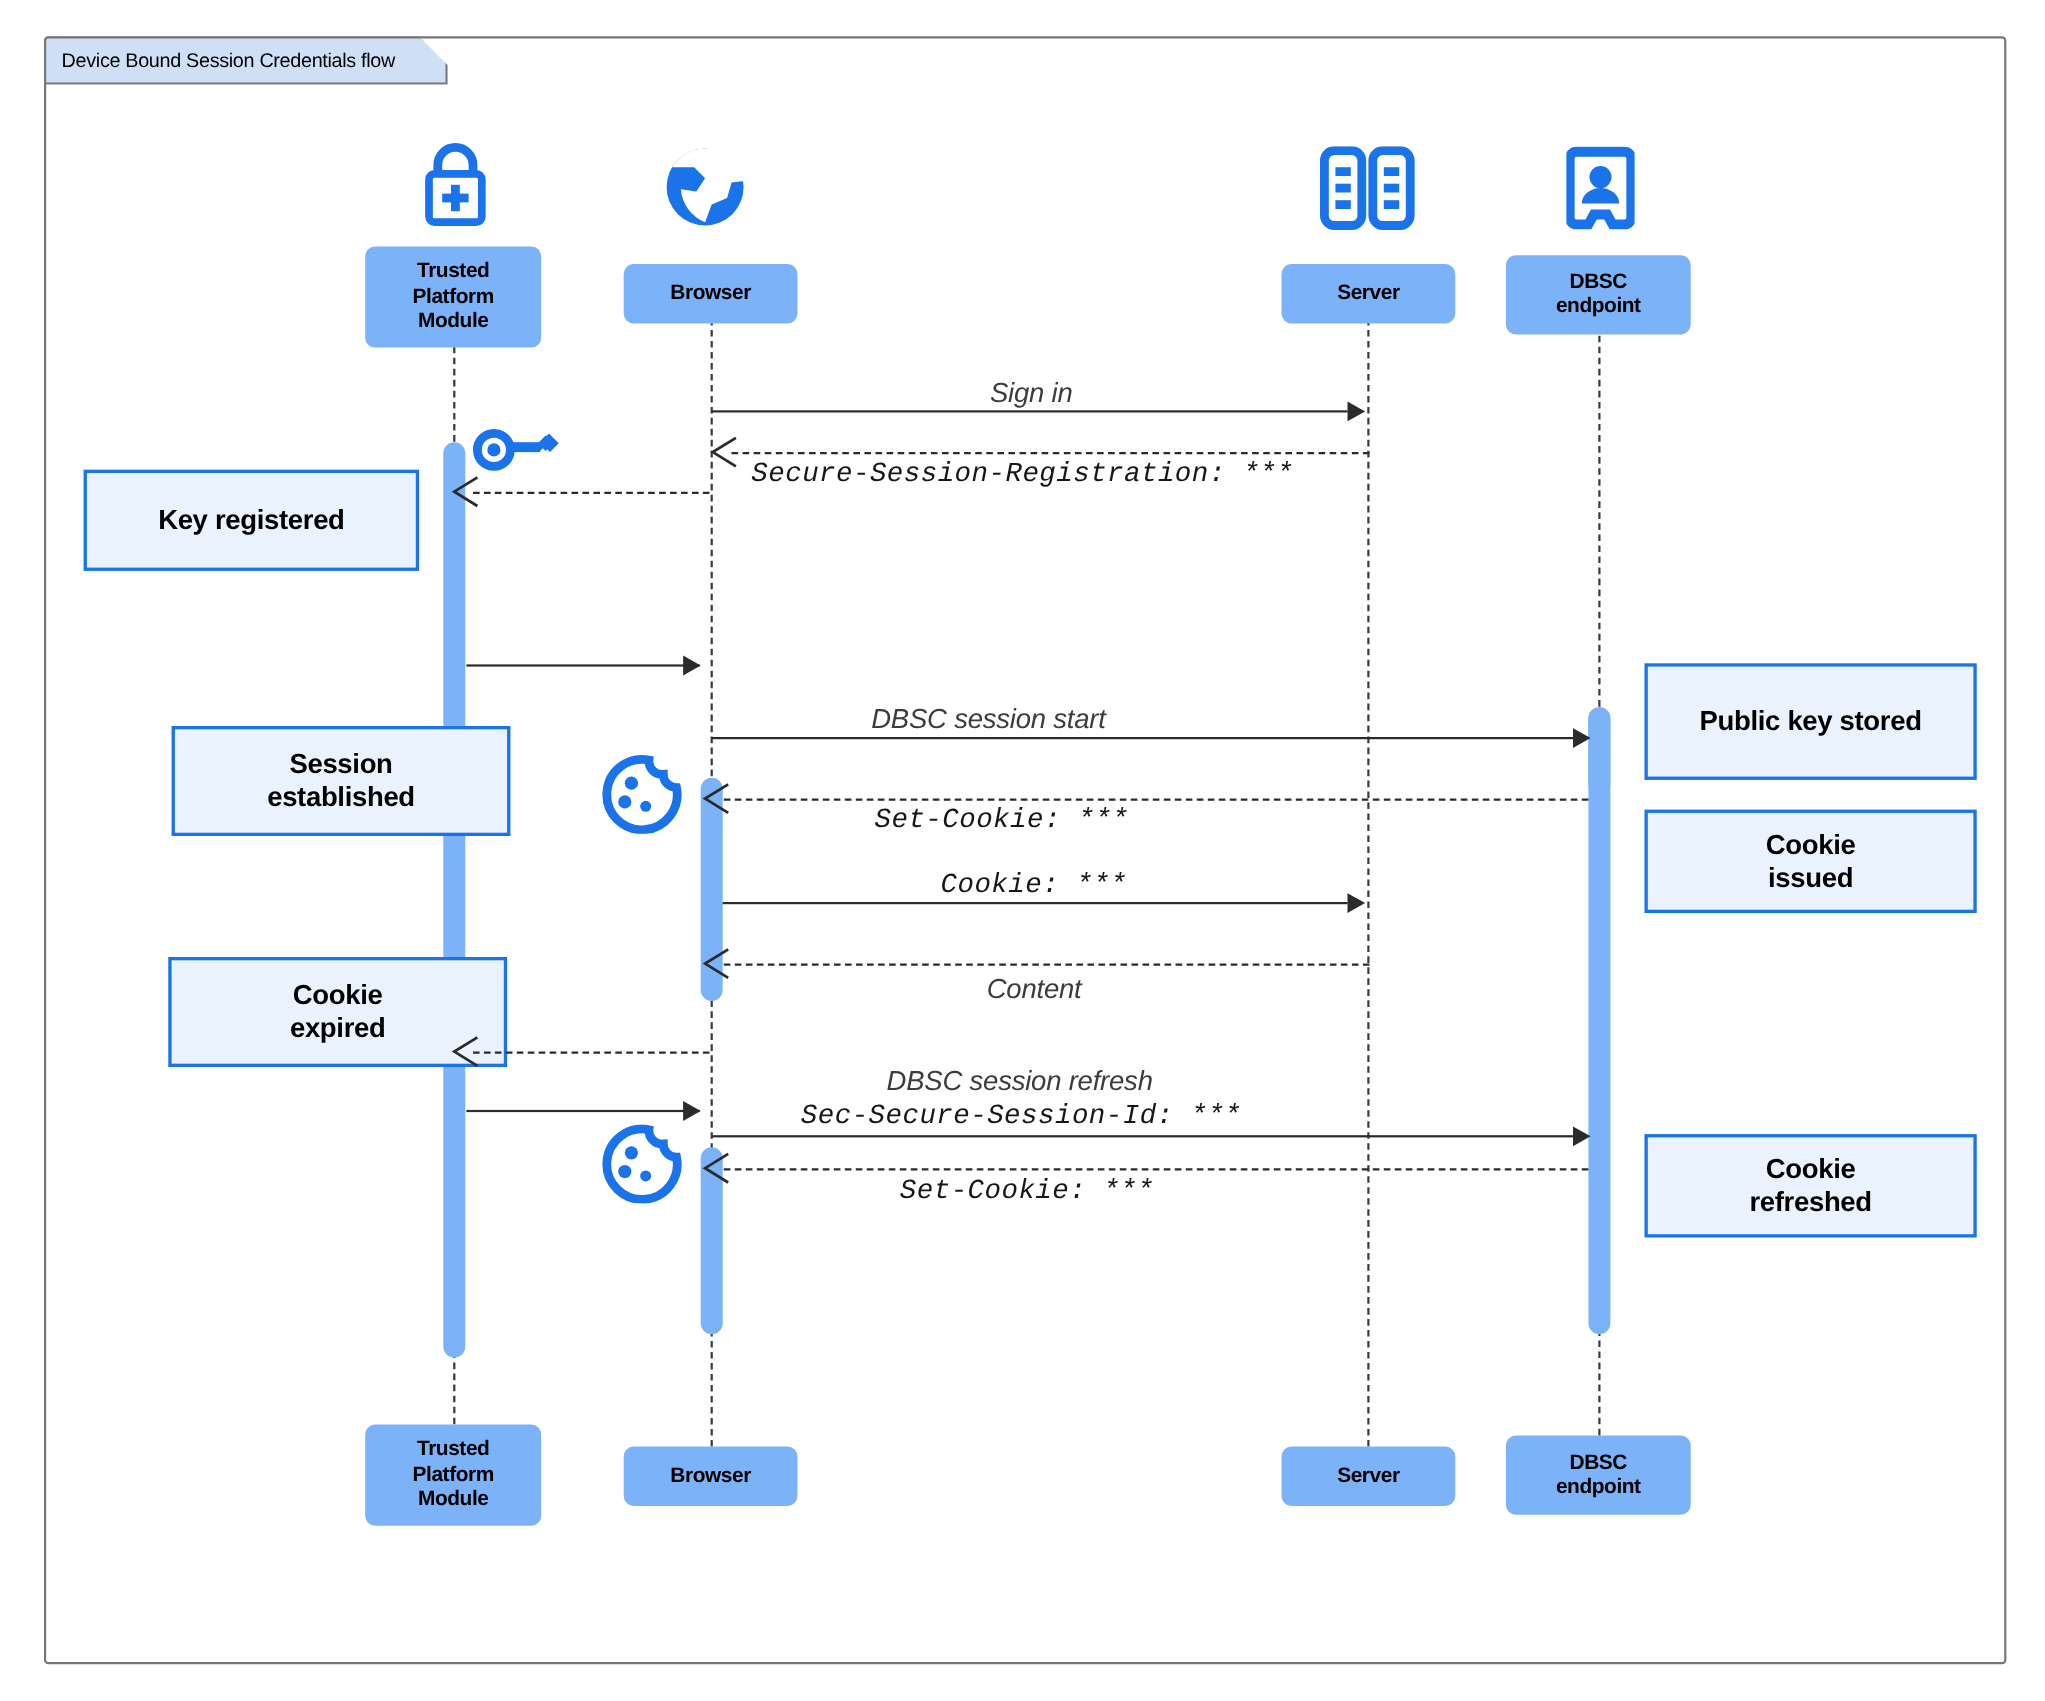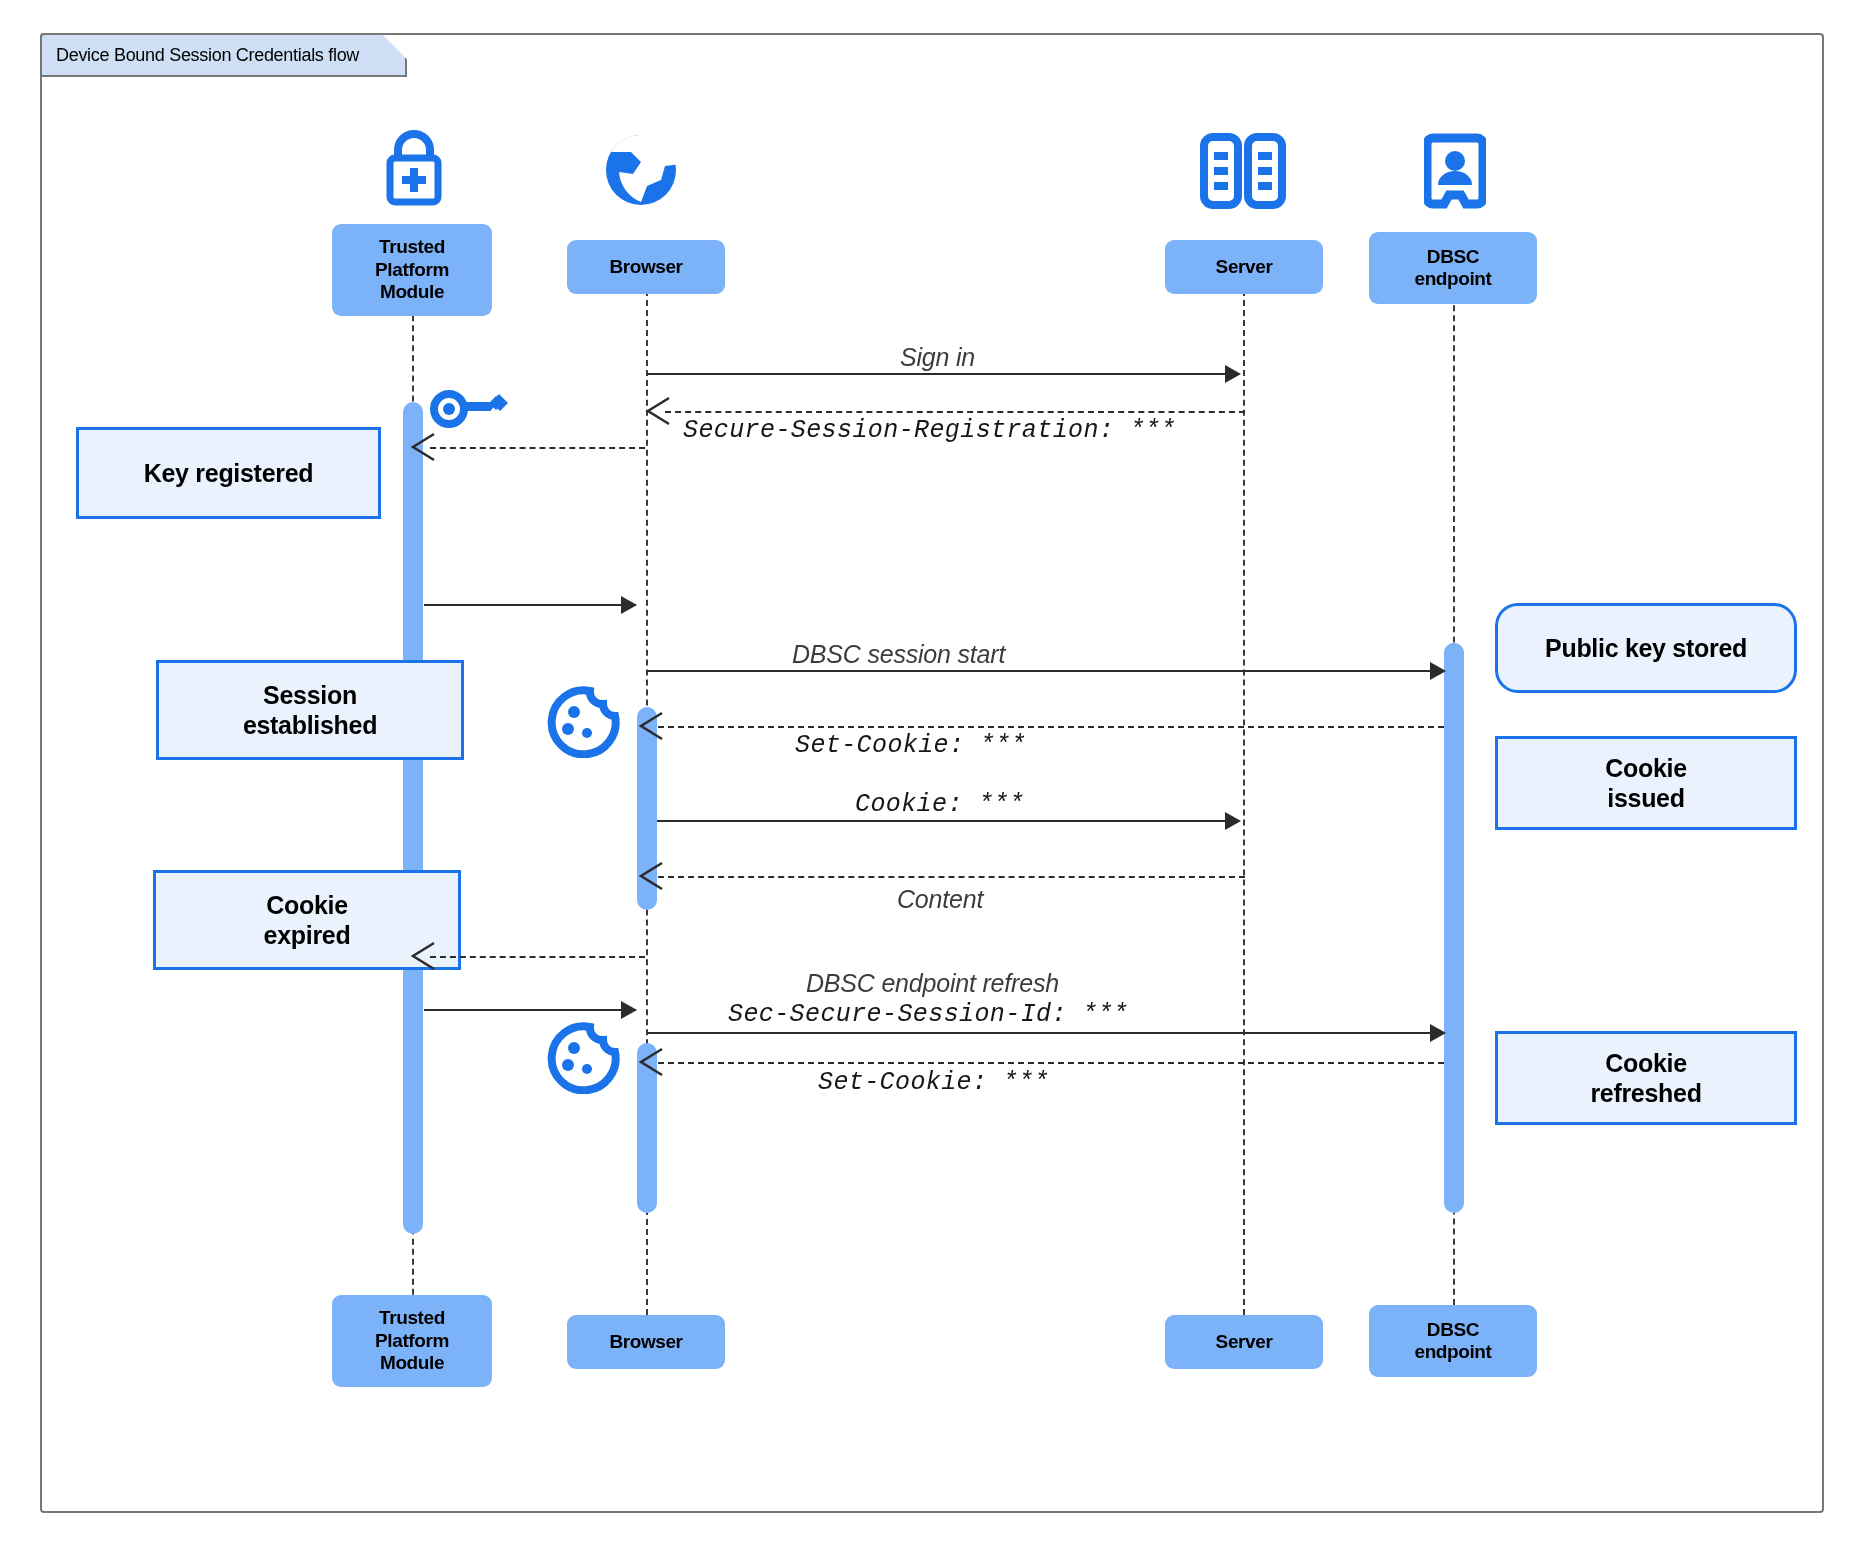--- a/index.html
+++ b/index.html
@@ -215,21 +215,21 @@
   </div>
   <div class="note" style="left:156px; top:637px; width:308px; height:100px;">
     <span style="white-space:pre-line;">Session
 established</span>
   </div>
   <div class="note" style="left:153px; top:847px; width:308px; height:100px;">
     <span style="white-space:pre-line;">Cookie
 expired</span>
   </div>
 
-  <div class="note" style="left:1495px; top:580px; width:302px; height:90px;border-radius:23px;">
+  <div class="note" style="left:1495px; top:580px; width:302px; height:106px;">
     <span style="white-space:pre-line;">Public key stored</span>
   </div>
   <div class="note" style="left:1495px; top:713px; width:302px; height:94px;">
     <span style="white-space:pre-line;">Cookie
 issued</span>
   </div>
   <div class="note" style="left:1495px; top:1008px; width:302px; height:94px;">
     <span style="white-space:pre-line;">Cookie
 refreshed</span>
   </div>
@@ -311,21 +311,21 @@
   <div class="msg-line dashed" style="left:430px; top:956px; width:215px;"></div>
   <div class="arrow-head arrow-open-left" style="left:410px; top:941px;">
     <svg width="26" height="30" viewBox="0 0 26 30">
         <path d="M24 2 L3 15 L24 28" fill="none" stroke="#2b2b2b" stroke-width="2.5"></path>
       </svg>
   </div>
 
   <div class="msg-line" style="left:424px; top:1009px; width:212px;"></div>
   <div class="arrow-head arrow-solid-right" style="left:621px; top:1001px;"></div>
 
-  <div class="msg-label" style="left:806px; top:969px;">DBSC endpoint refresh</div>
+  <div class="msg-label" style="left:806px; top:969px;">DBSC session refresh</div>
   <div class="msg-label mono" style="left:728px; top:1000px;">Sec-Secure-Session-Id: ***</div>
   <div class="msg-line" style="left:647px; top:1032px; width:790px;"></div>
   <div class="arrow-head arrow-solid-right" style="left:1430px; top:1024px;"></div>
 
   <div class="msg-line dashed" style="left:658px; top:1062px; width:786px;"></div>
   <div class="arrow-head arrow-open-left" style="left:638px; top:1047px;">
     <svg width="26" height="30" viewBox="0 0 26 30">
         <path d="M24 2 L3 15 L24 28" fill="none" stroke="#2b2b2b" stroke-width="2.5"></path>
       </svg>
   </div>

